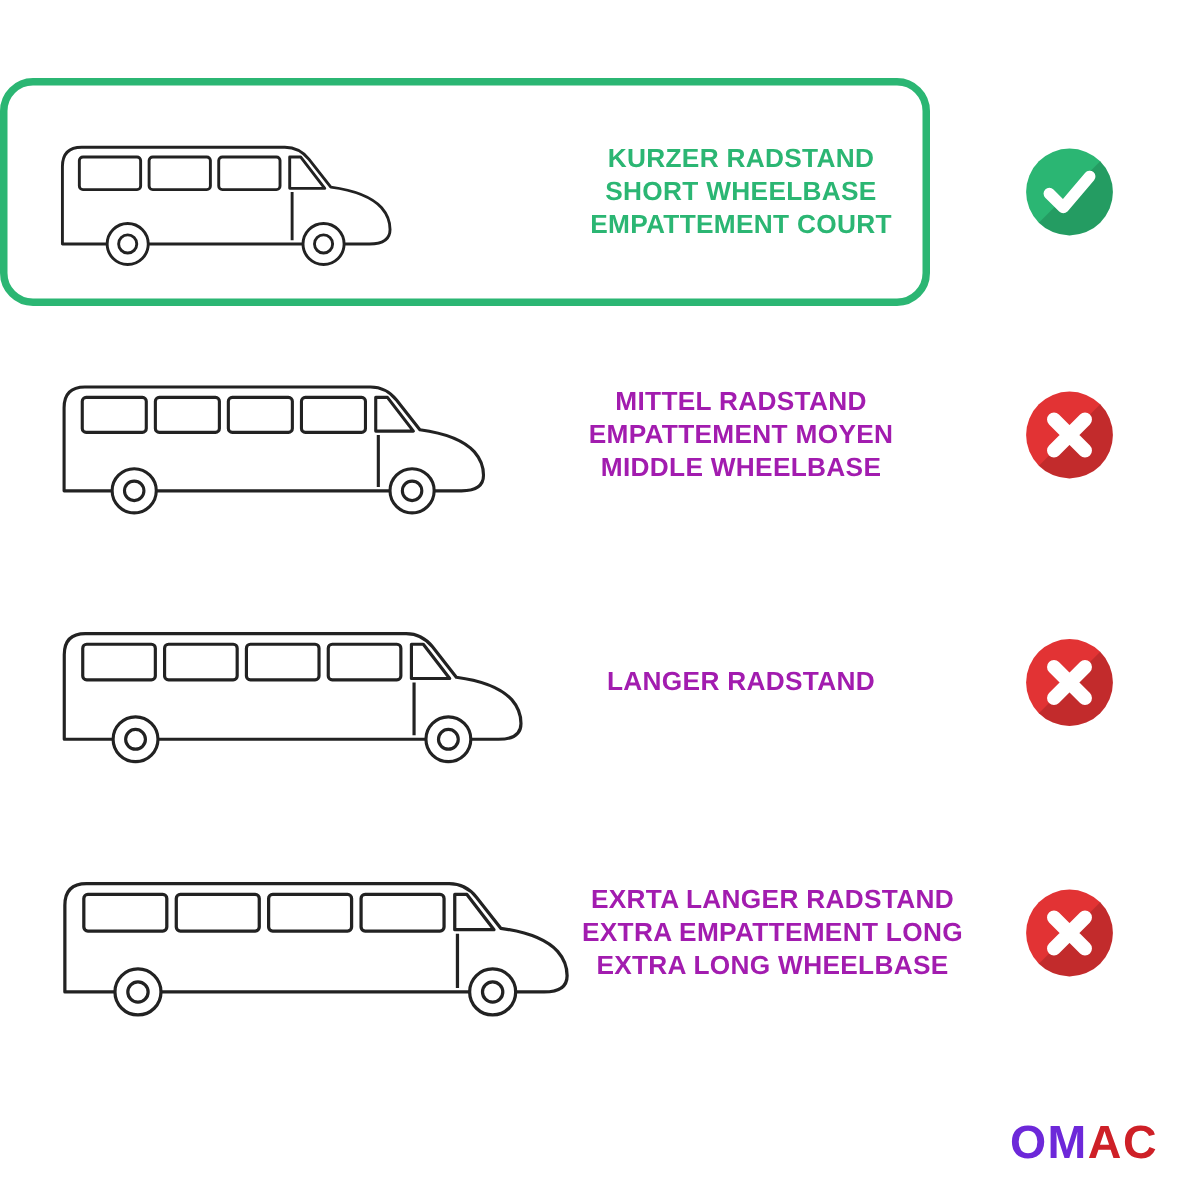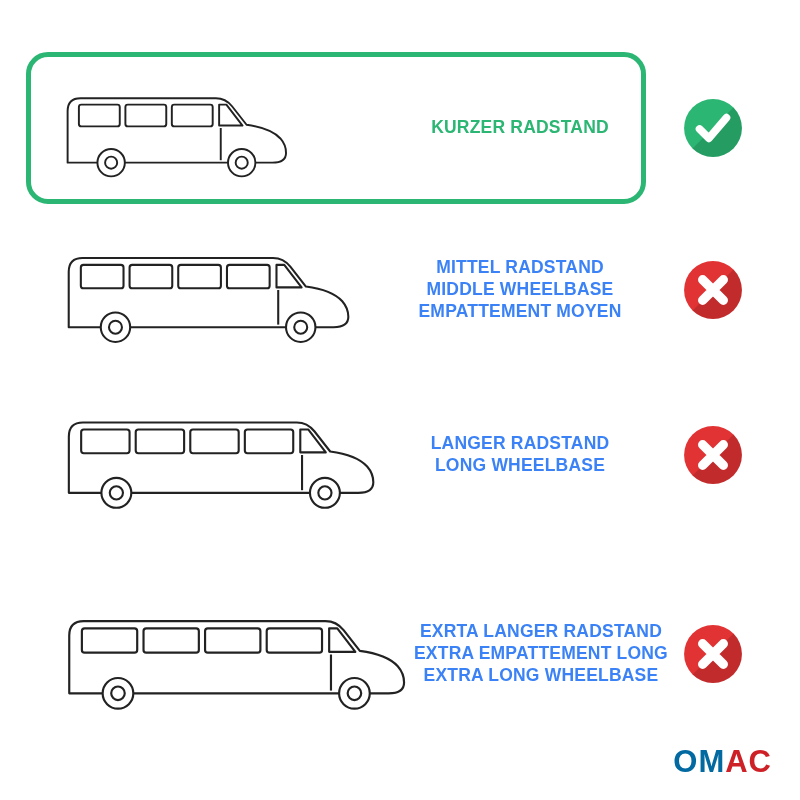--- a/index.html
+++ b/index.html
@@ -4,45 +4,45 @@
 <style>
   html,body{margin:0;padding:0;background:#fff;}
   .stage{
     position:relative;width:800px;height:800px;margin:0 auto;background:#ffffff;
     font-family:"Liberation Sans",sans-serif;overflow:hidden;
   }
   .row{position:absolute;left:0;width:800px;height:160px;display:flex;align-items:center;}
   #row1{top:48px;}
   #row2{top:210px;}
   #row3{top:375px;}
-  #row4{top:574px;}
+  #row4{top:542px;}
   .choice{
     display:flex;align-items:center;height:152px;box-sizing:border-box;
-    margin-left:26px;width:620px;padding:0 6px 0 22px;
+    width:620px;padding:0 6px 0 22px;
     border:5px solid transparent;border-radius:22px;
   }
   .row.selected .choice{border-color:#2bb673;}
   .van-wrap{flex:0 0 352px;display:flex;align-items:center;justify-content:flex-start;}
   .label{
     flex:1;display:flex;flex-direction:column;align-items:center;justify-content:center;
     text-align:center;font-weight:bold;font-size:17.5px;line-height:1.24;
     letter-spacing:0.2px;white-space:nowrap;text-transform:uppercase;
   }
   .label.green-text{color:#2bb673;}
-  .label.red-text{color:#3b82f6;}
+  .label.red-text{color:#a21caf;}
   .status{
     position:absolute;right:56px;top:50%;transform:translateY(-50%);
     width:62px;height:62px;
   }
   .status svg{display:block;width:100%;height:100%;}
   .logo{
     position:absolute;right:28px;bottom:20px;
     font-size:31px;font-weight:bold;letter-spacing:1px;
   }
-  .logo-om{color:#0369a1;}
+  .logo-om{color:#6d28d9;}
   .logo-ac{color:#ce2027;}
 </style>
 </head>
 <body>
 
 <div class="stage">
 
   <div class="row selected" id="row1">
     <div class="choice">
       <div class="van-wrap">
@@ -56,20 +56,22 @@
               <path d="M208,67 L208,107"></path>
               <circle cx="72" cy="110" r="17" fill="#fff"></circle>
               <circle cx="72" cy="110" r="7.5"></circle>
               <circle cx="234" cy="110" r="17" fill="#fff"></circle>
               <circle cx="234" cy="110" r="7.5"></circle>
             </g>
           </svg>
       </div>
       <div class="label green-text">
         <div>KURZER RADSTAND</div>
+        <div>SHORT WHEELBASE</div>
+        <div>EMPATTEMENT COURT</div>
       </div>
     </div>
     <div class="status">
       <svg viewBox="0 0 60 60">
         <circle cx="30" cy="30" r="28" fill="#2bb673"></circle>
         <path d="M49.8,10.2 A28,28 0 0 1 10.2,49.8 Z" fill="rgba(0,0,0,0.14)"></path>
         <path d="M17,31 L26,40 L43,20" stroke="#fff" stroke-width="7.5" fill="none" stroke-linecap="round" stroke-linejoin="round"></path>
       </svg>
     </div>
   </div>
@@ -88,22 +90,22 @@
               <path d="M260,67 L260,107"></path>
               <circle cx="72" cy="110" r="17" fill="#fff"></circle>
               <circle cx="72" cy="110" r="7.5"></circle>
               <circle cx="286" cy="110" r="17" fill="#fff"></circle>
               <circle cx="286" cy="110" r="7.5"></circle>
             </g>
           </svg>
       </div>
       <div class="label red-text">
         <div>MITTEL RADSTAND</div>
+        <div>EMPATTEMENT MOYEN</div>
         <div>MIDDLE WHEELBASE</div>
-        <div>EMPATTEMENT MOYEN</div>
       </div>
     </div>
     <div class="status">
       <svg viewBox="0 0 60 60">
         <circle cx="30" cy="30" r="28" fill="#e23334"></circle>
         <path d="M49.8,10.2 A28,28 0 0 1 10.2,49.8 Z" fill="rgba(0,0,0,0.14)"></path>
         <path d="M20,20 L40,40 M40,20 L20,40" stroke="#fff" stroke-width="9" stroke-linecap="round"></path>
       </svg>
     </div>
   </div>
@@ -122,21 +124,20 @@
               <path d="M283,67 L283,107"></path>
               <circle cx="72" cy="110" r="17" fill="#fff"></circle>
               <circle cx="72" cy="110" r="7.5"></circle>
               <circle cx="309" cy="110" r="17" fill="#fff"></circle>
               <circle cx="309" cy="110" r="7.5"></circle>
             </g>
           </svg>
       </div>
       <div class="label red-text">
         <div>LANGER RADSTAND</div>
-        <div>LONG WHEELBASE</div>
       </div>
     </div>
     <div class="status">
       <svg viewBox="0 0 60 60">
         <circle cx="30" cy="30" r="28" fill="#e23334"></circle>
         <path d="M49.8,10.2 A28,28 0 0 1 10.2,49.8 Z" fill="rgba(0,0,0,0.14)"></path>
         <path d="M20,20 L40,40 M40,20 L20,40" stroke="#fff" stroke-width="9" stroke-linecap="round"></path>
       </svg>
     </div>
   </div>

